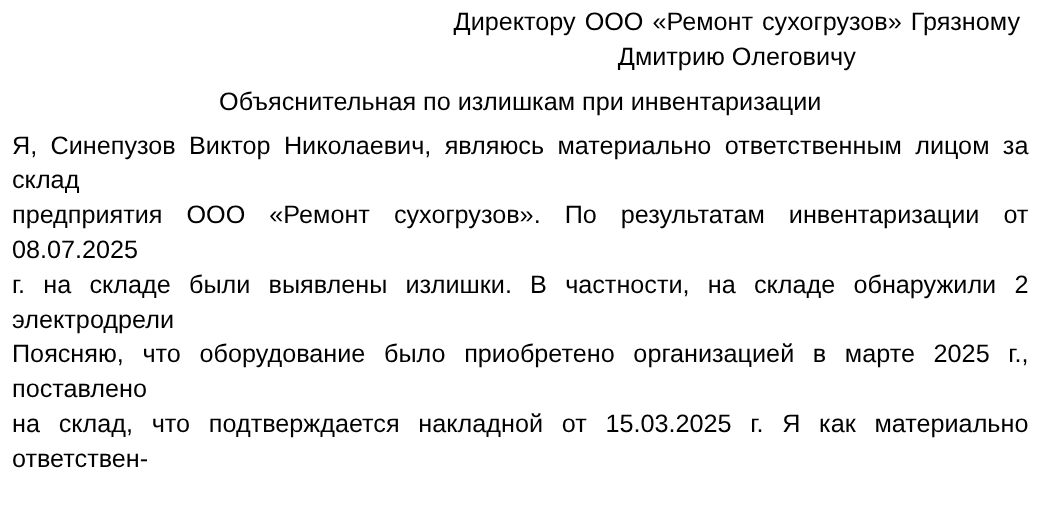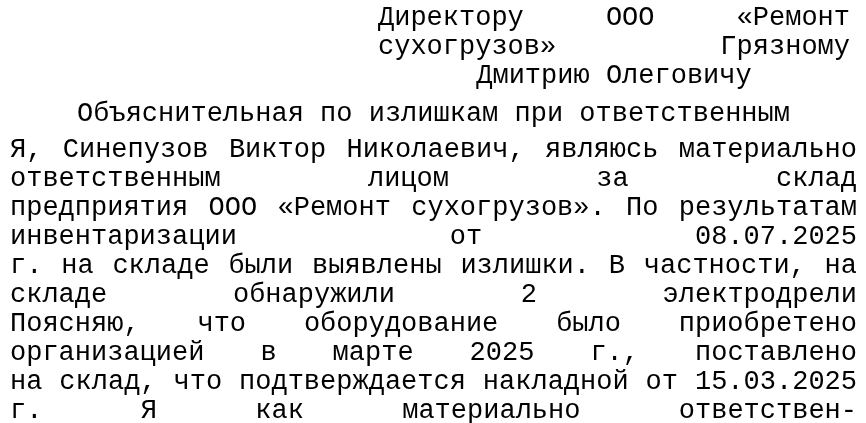--- a/index.html
+++ b/index.html
@@ -3,22 +3,22 @@
 <meta charset="utf-8">
 <style>
   html, body { margin: 0; padding: 0; background: #ffffff; }
   .page {
     width: 866px;
     height: 423px;
     box-sizing: border-box;
     padding: 4px 9px 0 10px;
     background: #ffffff;
     color: #000000;
-    font-family: Liberation Mono, monospace;
-    font-size: 27px;
+    font-family: Liberation Sans, sans-serif;
+    font-size: 21px;
     line-height: 29px;
     overflow: hidden;
   }
   .line { text-align: center; }
   .jl { text-align: justify; text-align-last: justify; }
   .addressee-block, .sender-block {
     margin-left: 368px;
     width: 472px;
   }
   .addressee-block { margin-bottom: 9px; }
@@ -44,21 +44,21 @@
 <body>
 
 <div class="page">
 
   <div class="addressee-block">
     <div class="line jl">Директору ООО «Ремонт сухогрузов» Грязному</div>
     <div class="line">Дмитрию Олеговичу</div>
   </div>
 
 
-  <div class="doc-title">Объяснительная по излишкам при ответственным</div>
+  <div class="doc-title">Объяснительная по излишкам при инвентаризации</div>
 
   <div class="para para-1">
     <div class="line jl">Я, Синепузов Виктор Николаевич, являюсь материально ответственным лицом за склад</div>
     <div class="line jl">предприятия ООО «Ремонт сухогрузов». По результатам инвентаризации от 08.07.2025</div>
     <div class="line jl">г. на складе были выявлены излишки. В частности, на складе обнаружили 2 электродрели</div>
   </div>
 
   <div class="para para-2">
     <div class="line jl">Поясняю, что оборудование было приобретено организацией в марте 2025 г., поставлено</div>
     <div class="line jl">на склад, что подтверждается накладной от 15.03.2025 г. Я как материально ответствен-</div>

